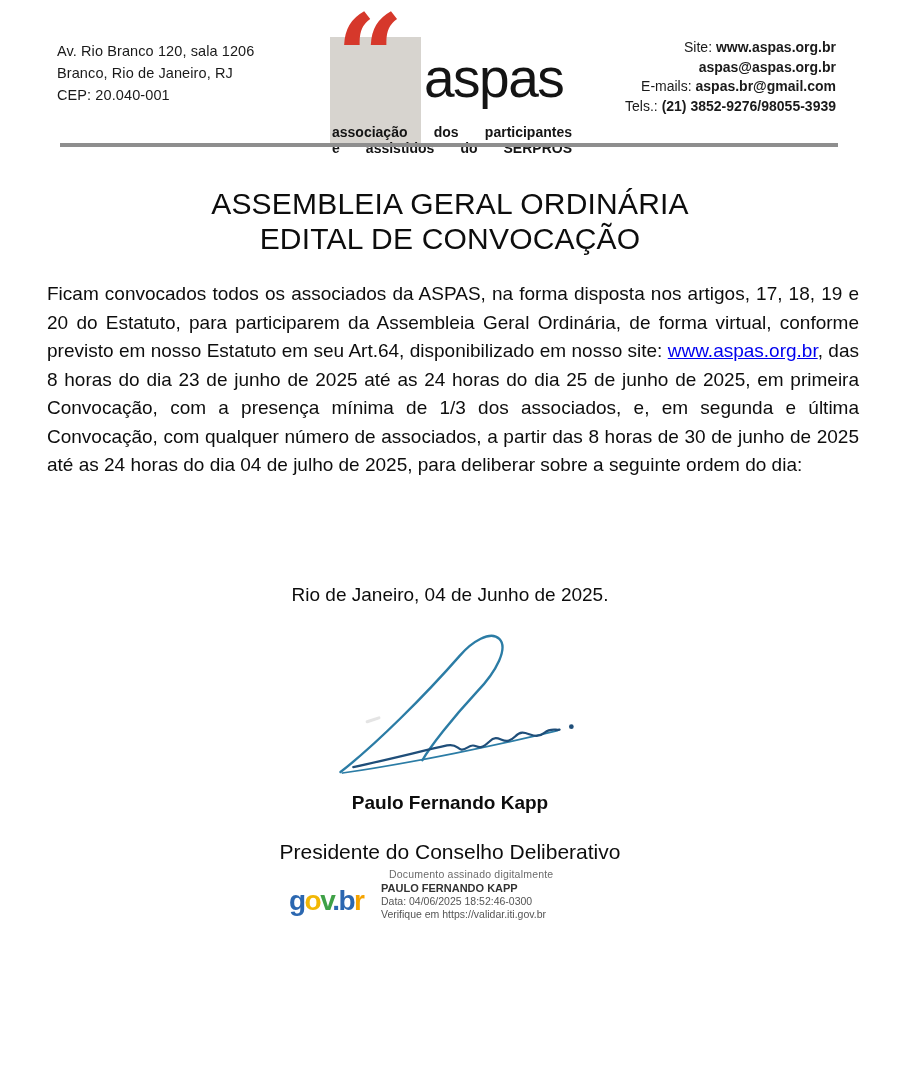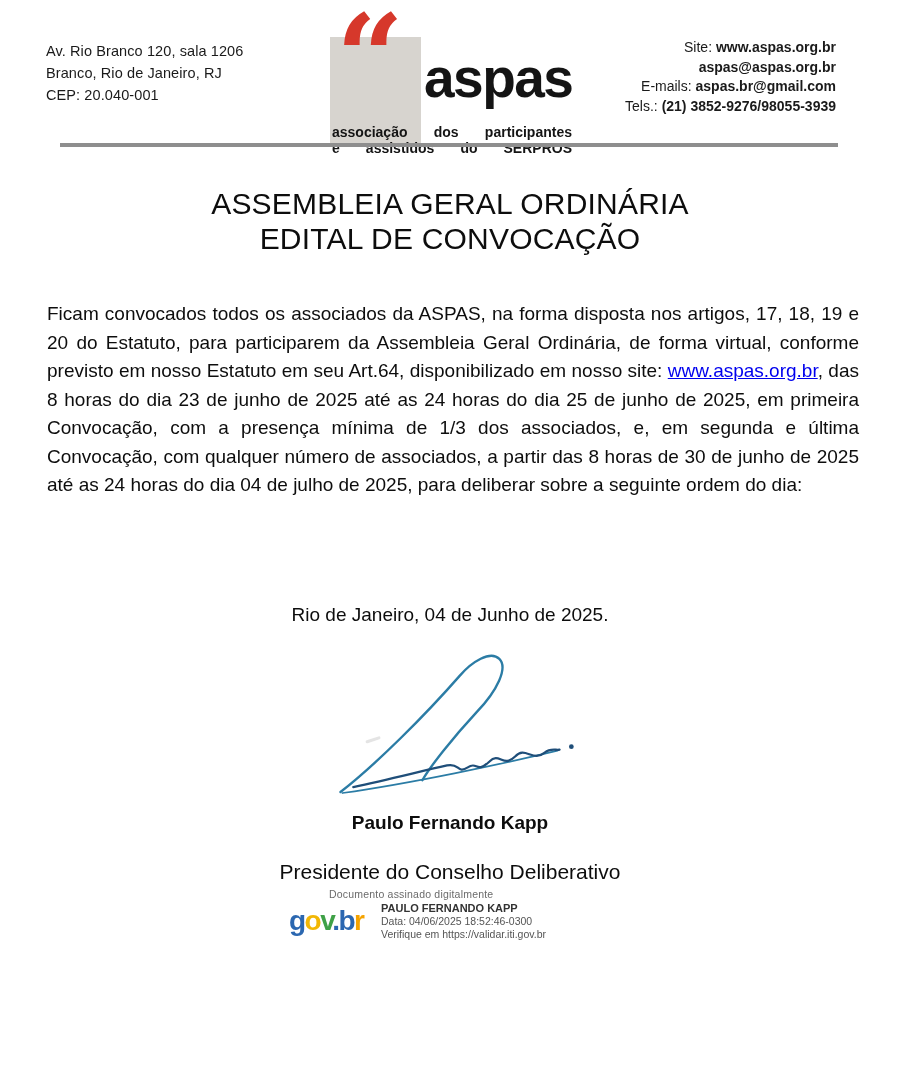--- a/index.html
+++ b/index.html
@@ -10,41 +10,41 @@
     margin:0 auto;
     background:#ffffff;
     font-family:"Liberation Sans", sans-serif;
     color:#111;
     overflow:hidden;
   }
 
   
   .letterhead{position:relative;height:148px;}
   .addr{
-    position:absolute;left:46px;top:40px;
+    position:absolute;left:57px;top:40px;
     font-size:14.5px;line-height:22px;color:#1a1a1a;
     letter-spacing:.1px;
   }
   .logo{position:absolute;left:330px;top:37px;width:242px;height:107px;}
   .logo-graybox{
     position:absolute;left:0;top:0;width:91px;height:107px;
     background:#d7d4cf;
   }
   .logo-quotes{
     position:absolute;left:6px;top:-38px;
     font-family:"DejaVu Serif", serif;
     font-weight:bold;
     font-size:118px;line-height:1;
     color:#d6382b;
     letter-spacing:-6px;
     user-select:none;
   }
   .logo-aspas{
     position:absolute;left:94px;top:14px;
-    font-size:55px;line-height:1;font-weight:bold;
+    font-size:55px;line-height:1;font-weight:normal;
     letter-spacing:-1.5px;color:#141414;
   }
   .logo-sub{
     position:absolute;left:2px;top:71px;width:240px;
     font-weight:bold;font-size:14px;line-height:16px;color:#141414;margin-top:16px;
   }
   .logo-sub .row{display:flex;justify-content:space-between;}
   .contact{
     position:absolute;right:64px;top:38px;
     text-align:right;font-size:14px;line-height:19.5px;color:#1a1a1a;
@@ -58,21 +58,21 @@
   
   .doc-title{
     margin:38px 44px 0 44px;
     text-align:center;
     font-size:30px;line-height:35px;font-weight:normal;
     letter-spacing:.2px;color:#0d0d0d;
   }
 
   
   .body-text{
-    margin:44px 41px 0 47px;
+    margin:24px 41px 0 47px;
     font-size:19px;line-height:28.5px;
     text-align:justify;color:#0d0d0d;
   }
   .body-text.item{margin-top:27px;}
   .body-text .lead{font-weight:bold;}
   a.doclink{color:#0000EE;text-decoration:underline;cursor:pointer;}
 
   .date-line{
     margin-top:104px;
     text-align:center;
@@ -87,21 +87,21 @@
     font-size:19px;font-weight:bold;color:#0d0d0d;
   }
   .sig-role{
     margin-top:26px;text-align:center;
     font-size:21px;color:#0d0d0d;
   }
 
   
   .stamp{margin:4px 0 0 289px;width:300px;}
   .stamp-assinado{
-    margin-left:40px;
+    margin-left:100px;
     font-size:10.5px;color:#6b6b6b;letter-spacing:.2px;
   }
   .stamp-row{display:flex;align-items:center;margin-top:2px;}
   .govbr{
     width:92px;flex:0 0 92px;
     font-size:28px;font-weight:bold;letter-spacing:-1.5px;
     line-height:30px;
     font-family:"Liberation Sans", sans-serif;
   }
   .gb-blue{color:#2b67b0;}

